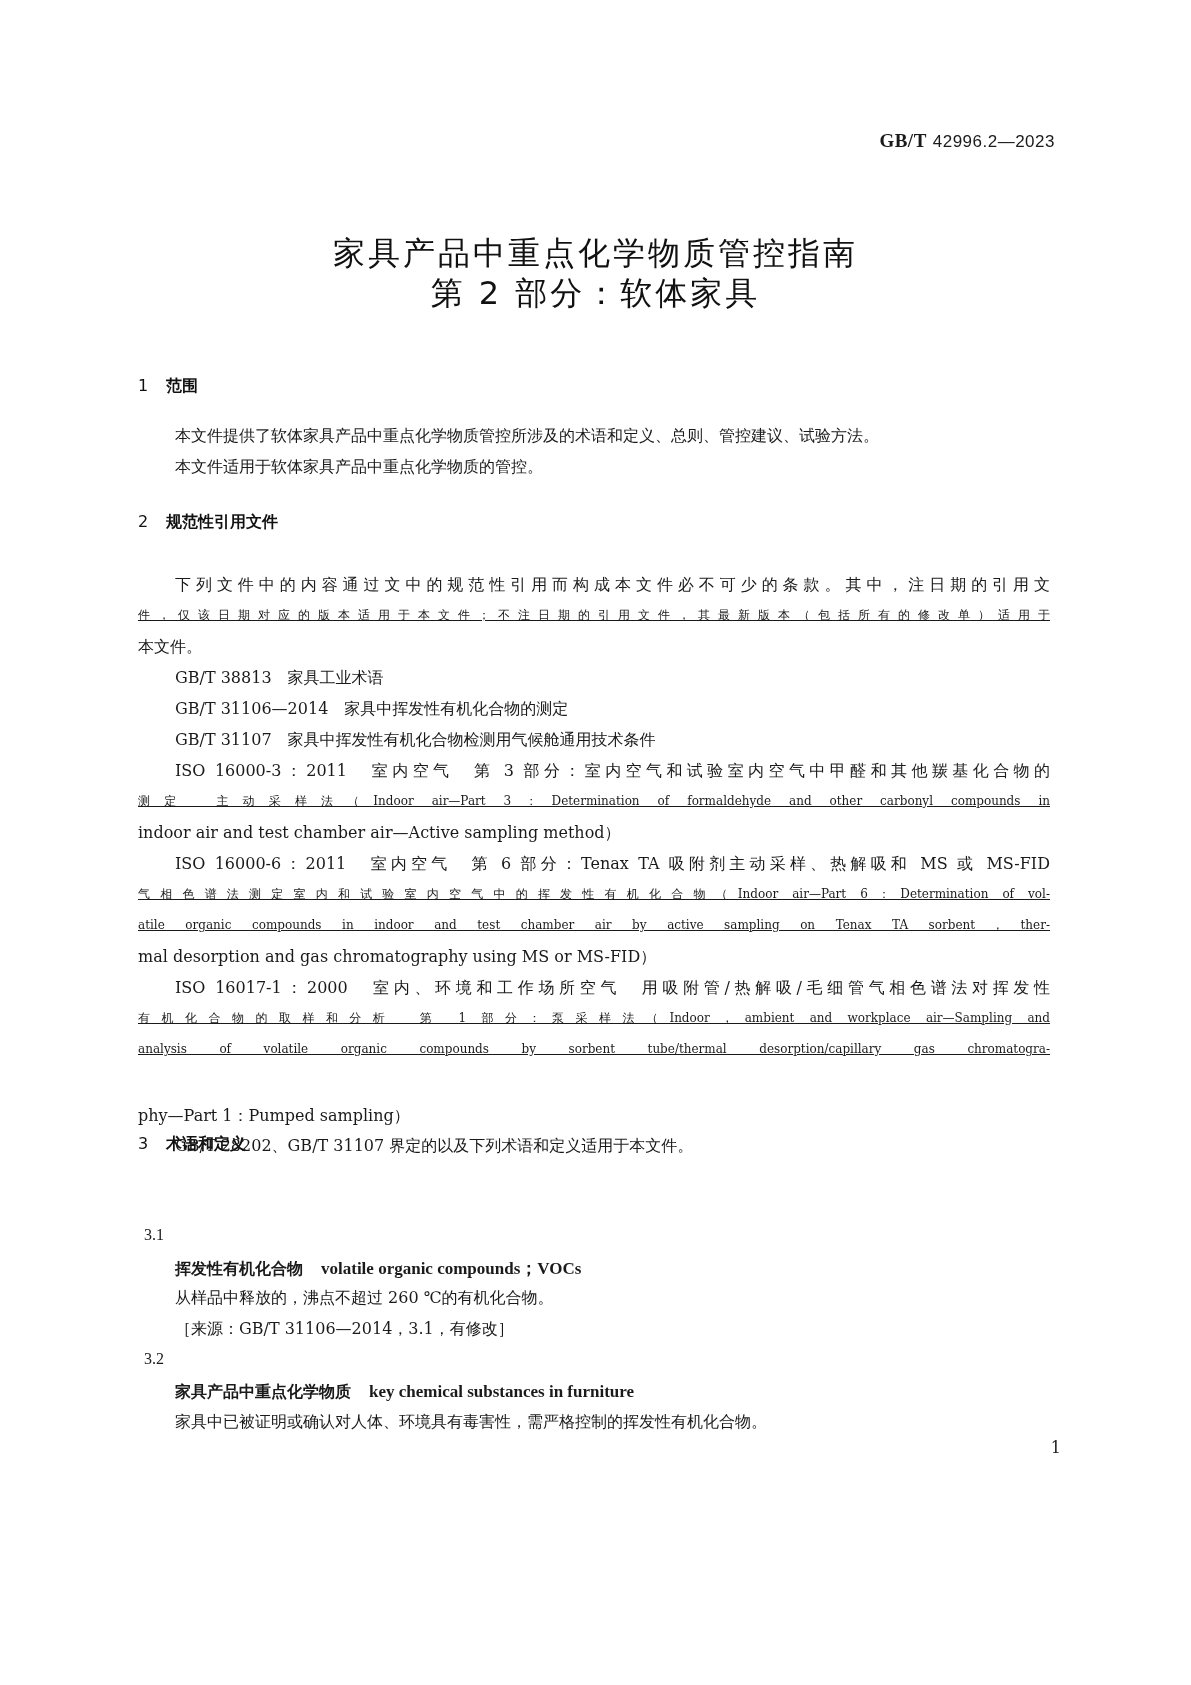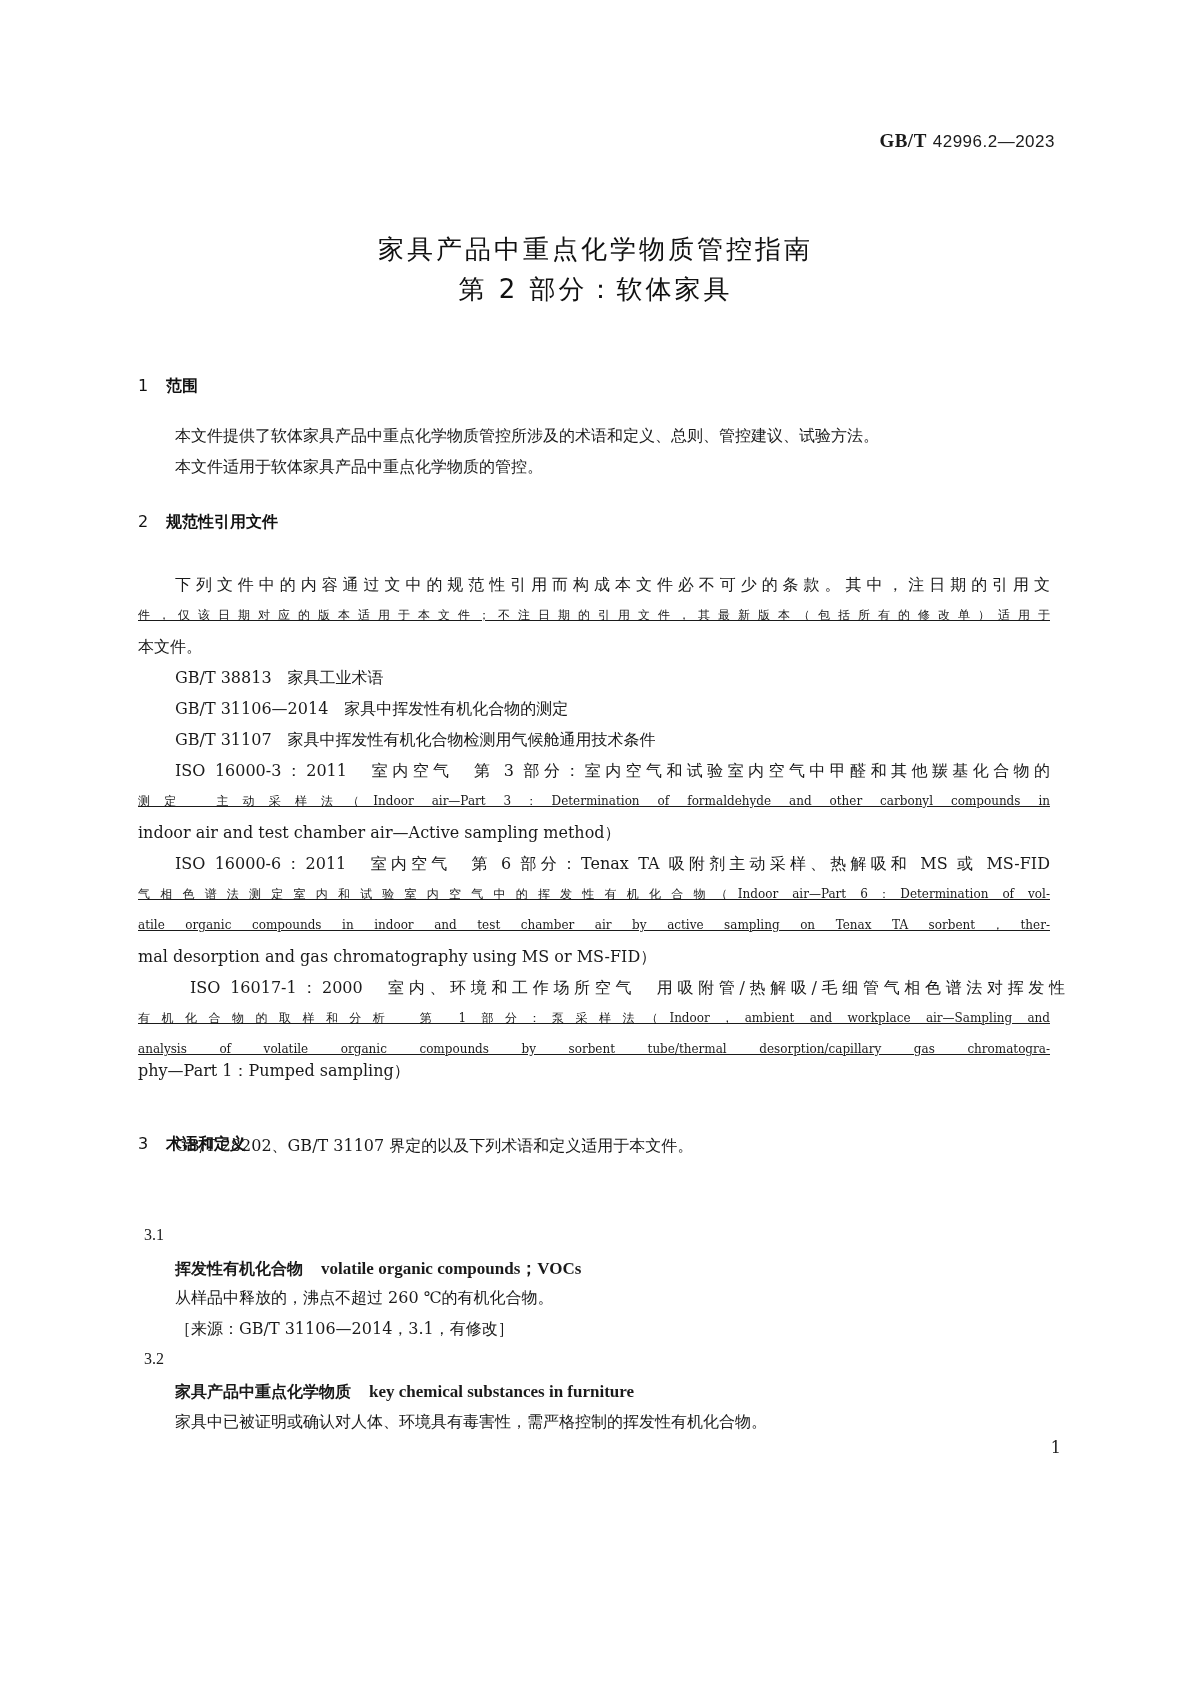--- a/index.html
+++ b/index.html
@@ -3,21 +3,21 @@
 <meta charset="utf-8">
 <style>
   html, body { margin:0; padding:0; background:#ffffff; }
   body { width:1191px; height:1685px; position:relative; overflow:hidden; color:#1a1a1a;
          font-family:"DejaVu Serif","Liberation Serif",serif; }
   .abs { position:absolute; }
   .doc-code { top:130px; right:136px; font-size:17px; letter-spacing:0.5px; }
   .doc-code .prefix { font-weight:bold; font-family:"Liberation Serif",serif; font-size:19px; }
   .doc-code .num { font-family:"Liberation Sans",sans-serif; font-size:17px; }
   .title { left:0; width:1191px; text-align:center; font-family:"DejaVu Sans",sans-serif;
-           font-size:26px; letter-spacing:3px; color:#111; }
+           font-size:32px; letter-spacing:3px; color:#111; }
   .t1 { top:232px; }
   .t2 { top:272px; }
   .sec { left:138px; font-family:"DejaVu Sans",sans-serif; font-size:16px; font-weight:bold; color:#111; }
   .sec .n { display:inline-block; width:28px; font-weight:normal; }
   .line { left:175px; font-size:16px; line-height:31px; white-space:nowrap; }
   .line-full { left:138px; width:912px; font-size:12px; line-height:31px; text-align:justify;
                text-align-last:justify; white-space:nowrap;text-decoration:underline; }
   .line-last { left:138px; font-size:16px; line-height:31px; white-space:nowrap; }
   .term-no { left:144px; font-family:Liberation Serif, serif; font-size:16px; }
   .term { left:175px; font-size:16px; font-weight:bold; font-family:"DejaVu Sans",sans-serif; }
@@ -61,24 +61,24 @@
 
 <div class="abs line" style="top:755px; width:875px; text-align:justify; text-align-last:justify;">ISO 16000-3：2011　室内空气　第 3 部分：室内空气和试验室内空气中甲醛和其他羰基化合物的</div>
 <div class="abs line-full" style="top:786px;">测定　主动采样法（Indoor air—Part 3：Determination of formaldehyde and other carbonyl compounds in</div>
 <div class="abs line-last" style="top:817px;">indoor air and test chamber air—Active sampling method）</div>
 
 <div class="abs line" style="top:848px; width:875px; text-align:justify; text-align-last:justify;">ISO 16000-6：2011　室内空气　第 6 部分：Tenax TA 吸附剂主动采样、热解吸和 MS 或 MS-FID</div>
 <div class="abs line-full" style="top:879px;">气相色谱法测定室内和试验室内空气中的挥发性有机化合物（Indoor air—Part 6：Determination of vol-</div>
 <div class="abs line-full" style="top:910px;">atile organic compounds in indoor and test chamber air by active sampling on Tenax TA sorbent，ther-</div>
 <div class="abs line-last" style="top:941px;">mal desorption and gas chromatography using MS or MS-FID）</div>
 
-<div class="abs line" style="top:972px; width:875px; text-align:justify; text-align-last:justify;margin-left:15px;">ISO 16017-1：2000　室内、环境和工作场所空气　用吸附管/热解吸/毛细管气相色谱法对挥发性</div>
+<div class="abs line" style="top:972px; width:875px; text-align:justify; text-align-last:justify;">ISO 16017-1：2000　室内、环境和工作场所空气　用吸附管/热解吸/毛细管气相色谱法对挥发性</div>
 <div class="abs line-full" style="top:1003px;">有机化合物的取样和分析　第 1 部分：泵采样法（Indoor，ambient and workplace air—Sampling and</div>
 <div class="abs line-full" style="top:1034px;">analysis of volatile organic compounds by sorbent tube/thermal desorption/capillary gas chromatogra-</div>
-<div class="abs line-last" style="top:1055px;text-align:right;">phy—Part 1：Pumped sampling）</div>
+<div class="abs line-last" style="top:1100px;text-align:right;">phy—Part 1：Pumped sampling）</div>
 
 <div class="abs sec" style="top:1134px;">
   <span class="n">3</span><span>术语和定义</span>
 </div>
 <div class="abs line" style="top:1130px;">GB/T 28202、GB/T 31107 界定的以及下列术语和定义适用于本文件。</div>
 
 <div class="abs term-no" style="top:1226px;">3.1</div>
 <div class="abs term" style="top:1257px;">
   <span>挥发性有机化合物</span><span class="en">volatile organic compounds；VOCs</span>
 </div>

